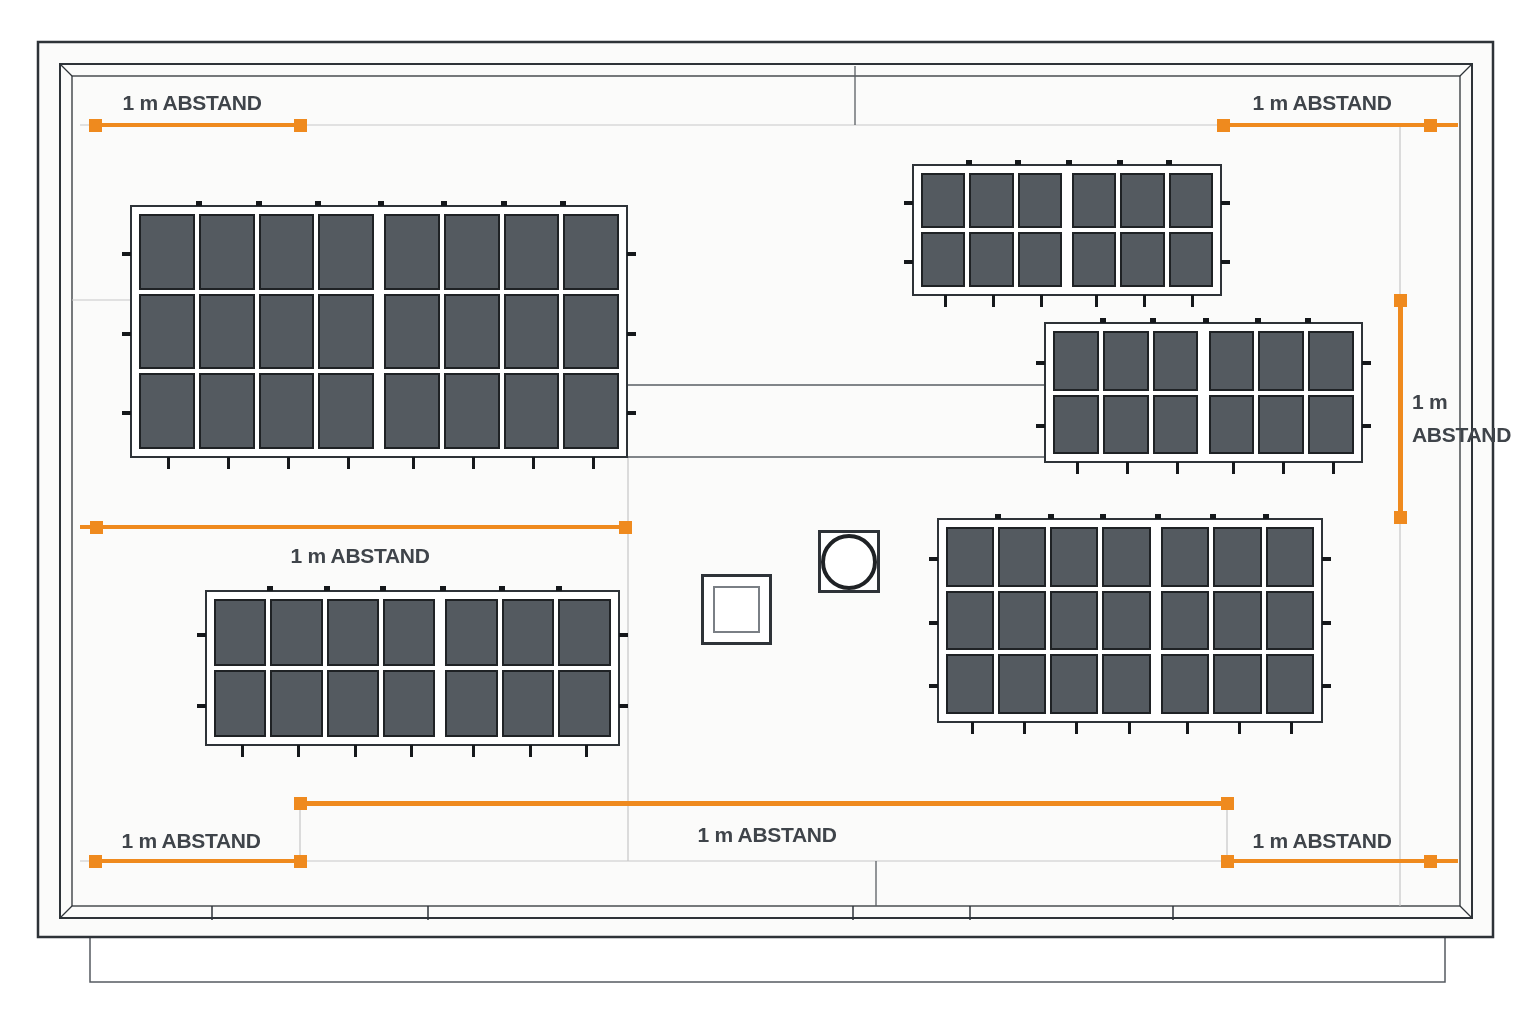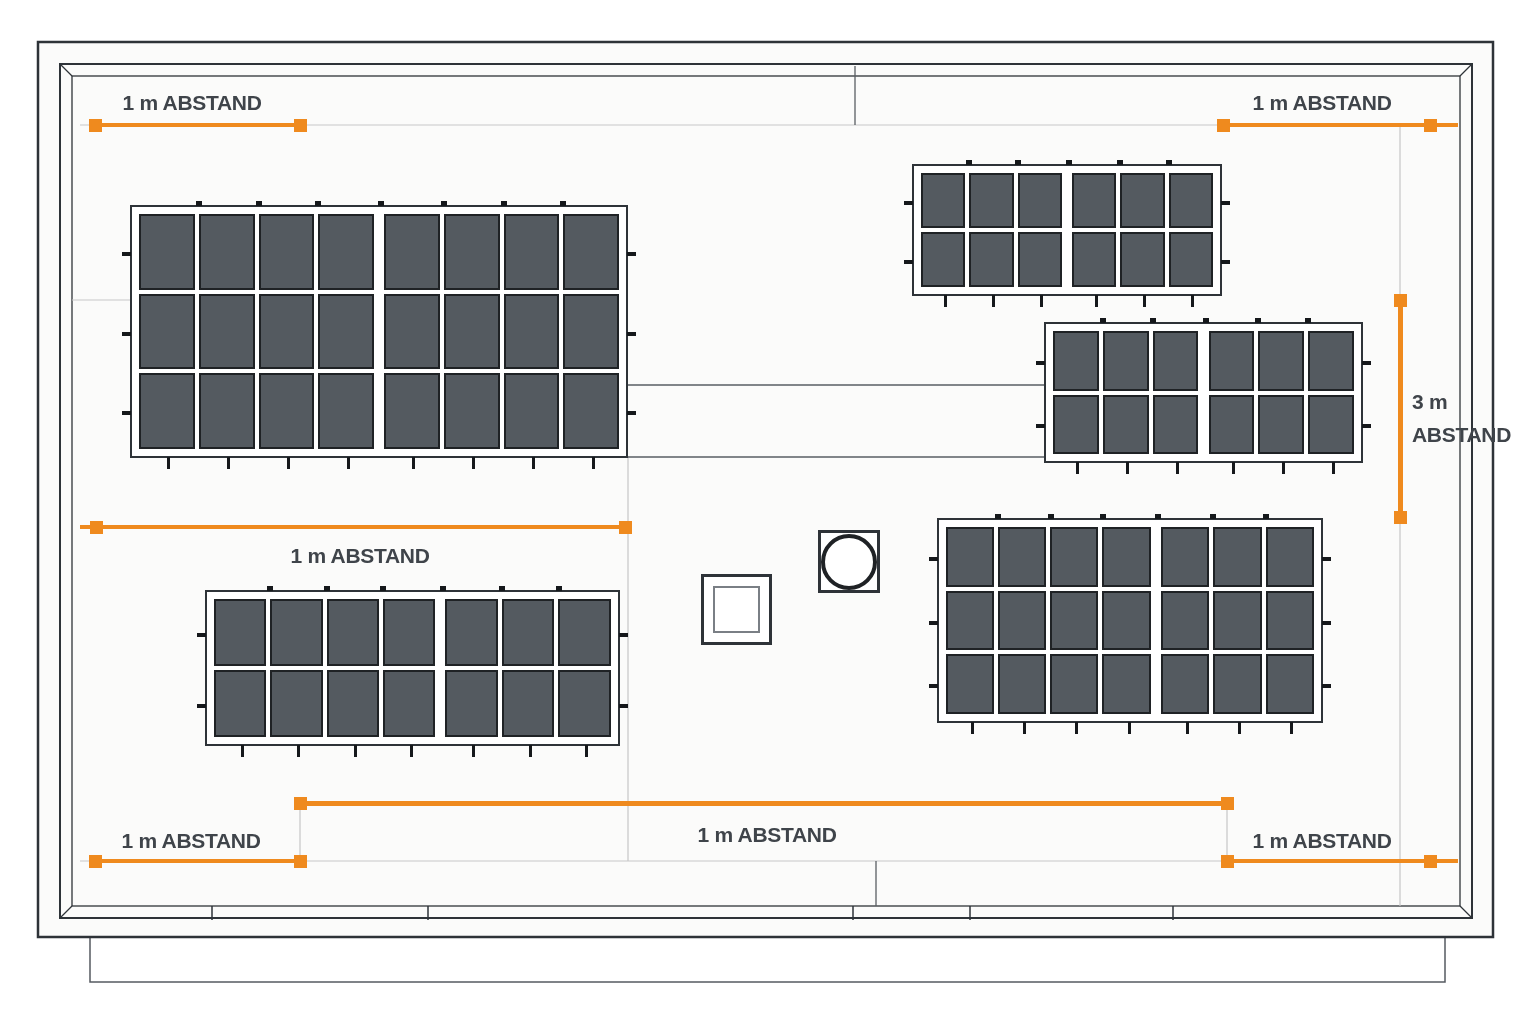--- a/index.html
+++ b/index.html
@@ -300,21 +300,21 @@
       <div class="dim-line" style="left: 1223px; top: 123px; width: 235px; height: 4px;"></div>
       <div class="dim-endpoint" style="left: 1216.5px; top: 118.5px;"></div>
       <div class="dim-endpoint" style="left: 1423.5px; top: 118.5px;"></div>
       <div class="dim-label" style="left: 1322px; top: 103px;">
         <div>1 m ABSTAND</div>
       </div>
       <div class="dim-line" style="left: 1397.5px; top: 300px; width: 5px; height: 217px;"></div>
       <div class="dim-endpoint" style="left: 1393.5px; top: 293.5px;"></div>
       <div class="dim-endpoint" style="left: 1393.5px; top: 510.5px;"></div>
       <div class="dim-label align-left" style="left: 1412px; top: 418px;">
-        <div>3 m</div>
+        <div>1 m</div>
         <div>ABSTAND</div>
       </div>
       <div class="dim-line" style="left: 80px; top: 525px; width: 545px; height: 4px;"></div>
       <div class="dim-endpoint" style="left: 89.5px; top: 520.5px;"></div>
       <div class="dim-endpoint" style="left: 618.5px; top: 520.5px;"></div>
       <div class="dim-label" style="left: 360px; top: 556px;">
         <div>1 m ABSTAND</div>
       </div>
       <div class="dim-line" style="left: 300px; top: 800.5px; width: 927px; height: 5px;"></div>
       <div class="dim-endpoint" style="left: 293.5px; top: 796.5px;"></div>

